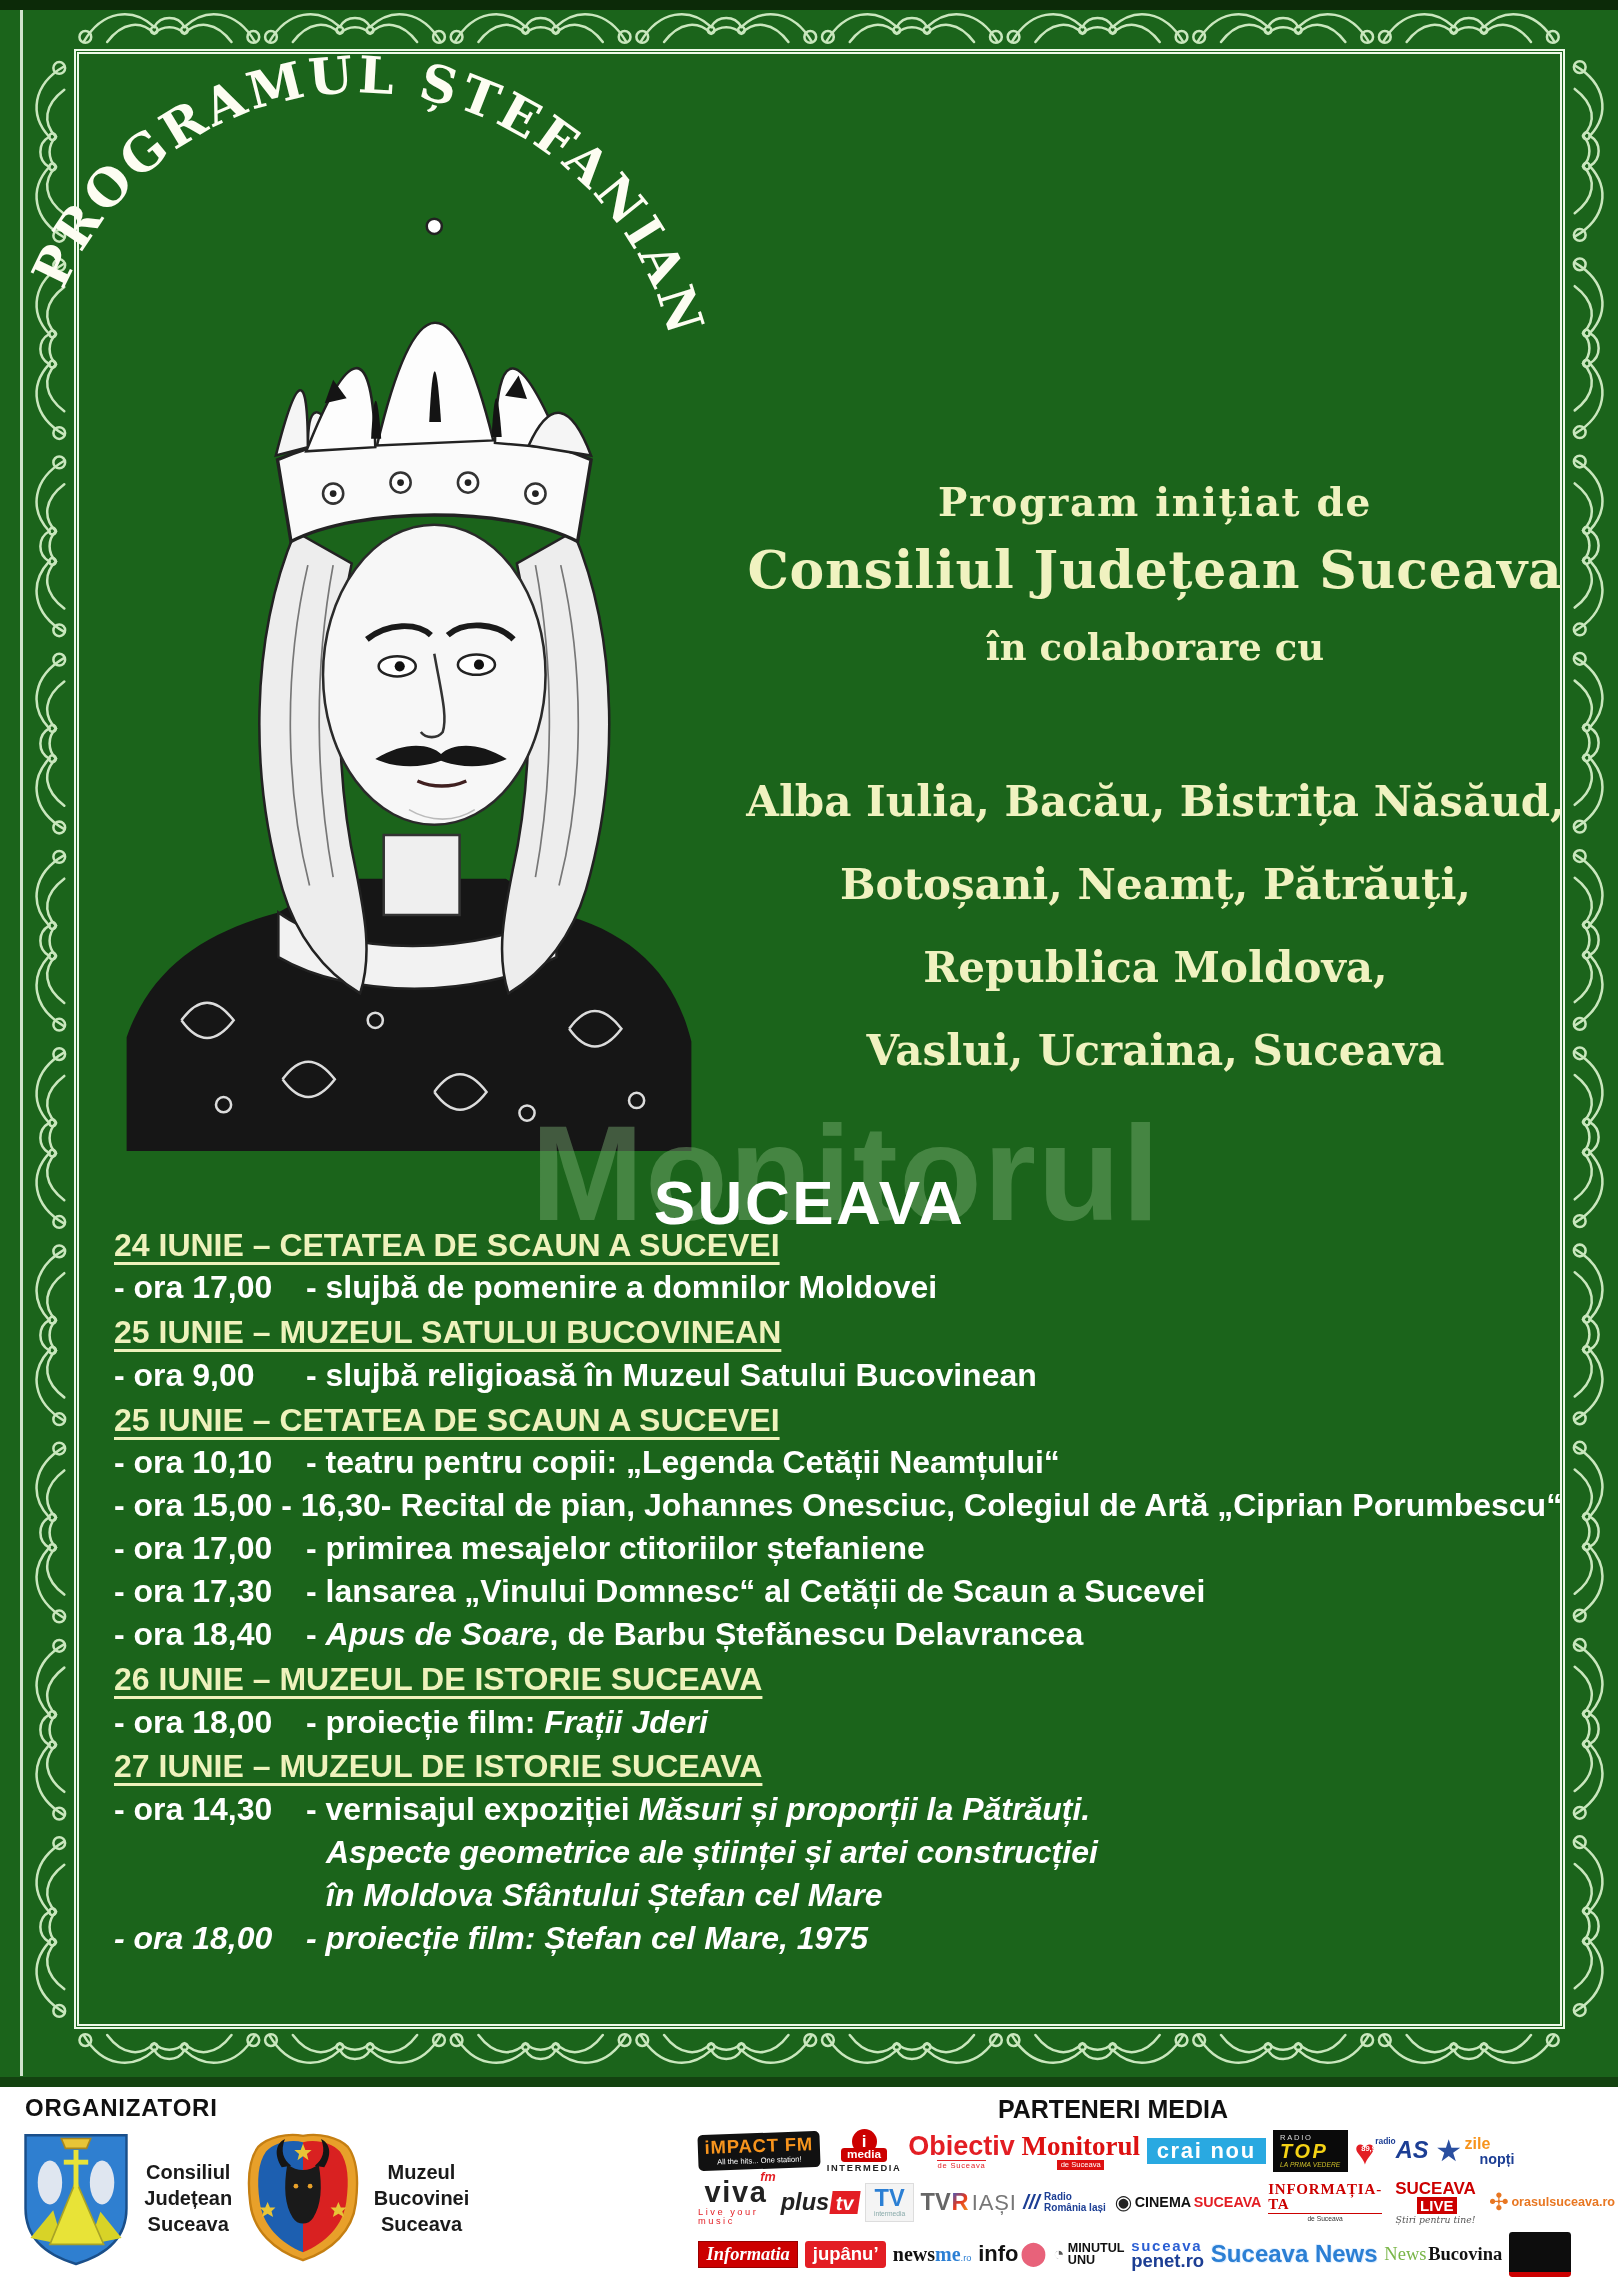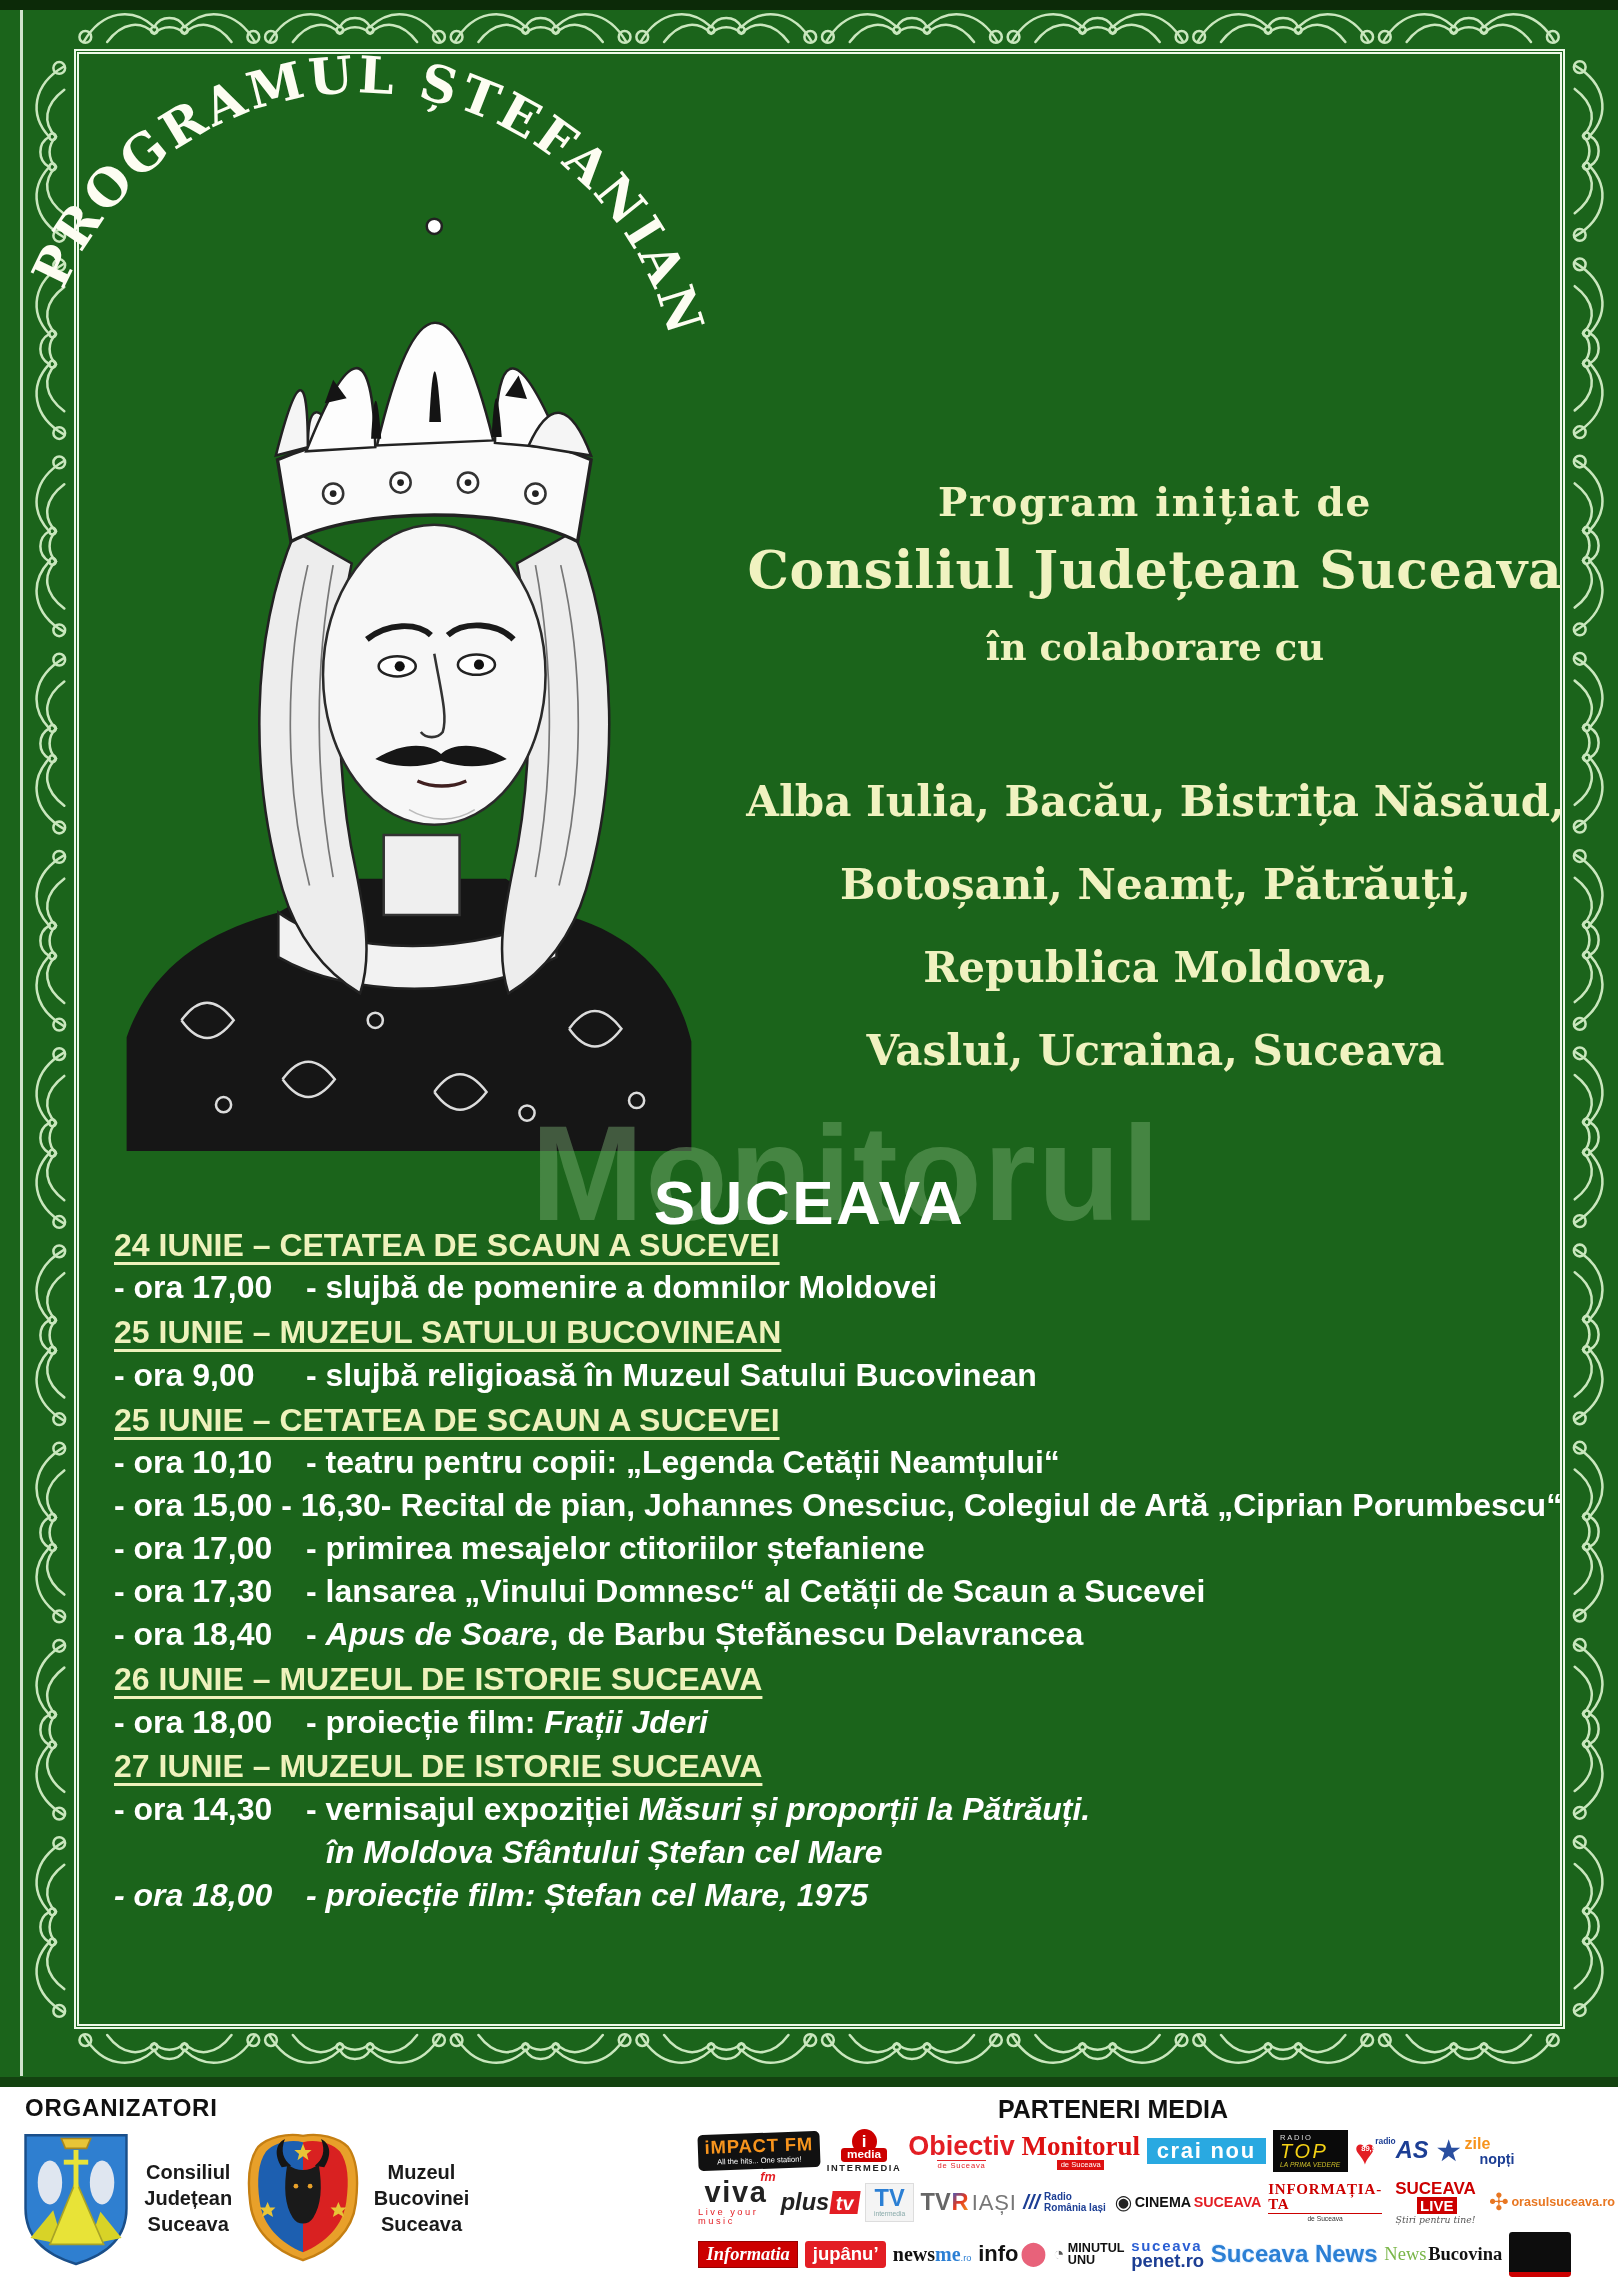--- a/index.html
+++ b/index.html
@@ -65,21 +65,21 @@
                 border-radius:3.4px;margin-top:-5.9px;}
   .imedia-sub{font-size:9.3px;font-weight:bold;color:#222;letter-spacing:1.7px;margin-top:2.5px;}
   .ob-1{color:#e31e24;font-size:27px;font-weight:bold;}
   .ob-sub{font-size:7.6px;color:#e31e24;border-top:1.7px solid #e31e24;padding-top:0.8px;letter-spacing:0.8px;}
   .mon-1{color:#d11;font-size:27px;font-weight:bold;font-family:"Liberation Serif",serif;}
   .mon-sub{font-size:7.6px;color:#fff;background:#d11;padding:0.8px 3.4px;margin-top:0.8px;}
   .lg-crainou{background:#29a9e1;padding:2px 10px;}
   .crainou-main{color:#fff;font-size:22px;font-weight:bold;letter-spacing:1.7px;}
   .lg-radiotop{background:#0a0a0a;padding:3.4px 7.6px;align-items:flex-start;}
   .rtop-radio{color:#ddd;font-size:7.6px;letter-spacing:1.7px;}
-  .rtop-top{color:#f5d215;font-size:20px;font-weight:normal;font-style:italic;letter-spacing:2.5px;}
+  .rtop-top{color:#f5d215;font-size:20px;font-weight:bold;font-style:italic;letter-spacing:2.5px;}
   .rtop-sub{color:#cbbd2a;font-size:6.7px;font-style:italic;margin-top:0.8px;}
   .lg-radioas{position:relative;flex-direction:row;align-items:center;}
   .ras-heart{color:#e31e24;font-size:35px;}
   .ras-freq{position:absolute;left:6.7px;top:11px;color:#fff;font-size:7.6px;font-weight:bold;}
   .ras-radio{color:#1c3e94;font-size:8.4px;font-weight:bold;align-self:flex-start;margin-top:3.4px;}
   .ras-as{color:#1c3e94;font-size:23.6px;font-weight:bold;font-style:italic;}
   .lg-zile{display:grid;grid-template-areas:"star zile" "star nopti";column-gap:2.5px;align-items:center;}
   .zile-star{grid-area:star;color:#2a4fa0;font-size:30px;}
   .zile-zile{grid-area:zile;color:#f7941d;font-size:16px;font-weight:bold;}
   .zile-nopti{grid-area:nopti;color:#1c3e94;font-size:14.3px;font-weight:bold;margin-left:15px;}
@@ -324,20 +324,21 @@
       <div class="sch-header">25 IUNIE – CETATEA DE SCAUN A SUCEVEI</div>
       <div class="sch-row"><span class="sch-time">- ora 10,10</span><span class="sch-desc"><span>- teatru pentru copii: „Legenda Cetății Neamțului“</span></span></div>
       <div class="sch-row"><span class="sch-time">- ora 15,00 - 16,30</span><span class="sch-desc"><span>- Recital de pian, Johannes Onesciuc, Colegiul de Artă „Ciprian Porumbescu“</span></span></div>
       <div class="sch-row"><span class="sch-time">- ora 17,00</span><span class="sch-desc"><span>- primirea mesajelor ctitoriilor ștefaniene</span></span></div>
       <div class="sch-row"><span class="sch-time">- ora 17,30</span><span class="sch-desc"><span>- lansarea „Vinului Domnesc“ al Cetății de Scaun a Sucevei</span></span></div>
       <div class="sch-row"><span class="sch-time">- ora 18,40</span><span class="sch-desc"><span>- </span><span class="italic">Apus de Soare</span><span>, de Barbu Ștefănescu Delavrancea</span></span></div>
       <div class="sch-header">26 IUNIE – MUZEUL DE ISTORIE SUCEAVA</div>
       <div class="sch-row"><span class="sch-time">- ora 18,00</span><span class="sch-desc"><span>- proiecție film: </span><span class="italic">Frații Jderi</span></span></div>
       <div class="sch-header">27 IUNIE – MUZEUL DE ISTORIE SUCEAVA</div>
       <div class="sch-row"><span class="sch-time">- ora 14,30</span><span class="sch-desc"><span>- vernisajul expoziției </span><span class="italic">Măsuri și proporții la Pătrăuți.</span></span></div>
+      <div class="sch-cont italic">Aspecte geometrice ale științei și artei construcției</div>
       <div class="sch-cont italic">în Moldova Sfântului Ștefan cel Mare</div>
       <div class="sch-row"><span class="sch-time italic">- ora 18,00</span><span class="sch-desc"><span class="italic">- proiecție film: Ștefan cel Mare, 1975</span></span></div>
     </div>
 
   <div class="footer">
     <div class="org-heading">ORGANIZATORI</div>
     <div class="org-row">
       <svg width="114" height="142" viewBox="0 0 140 170">
         <path d="M8,8 h124 v90 c0,38 -28,58 -62,68 c-34,-10 -62,-30 -62,-68 z" fill="#2f7fd0" stroke="#1a4f8a" stroke-width="3"></path>
         <ellipse cx="38" cy="66" rx="15" ry="27" fill="#dfe6f0"></ellipse>

